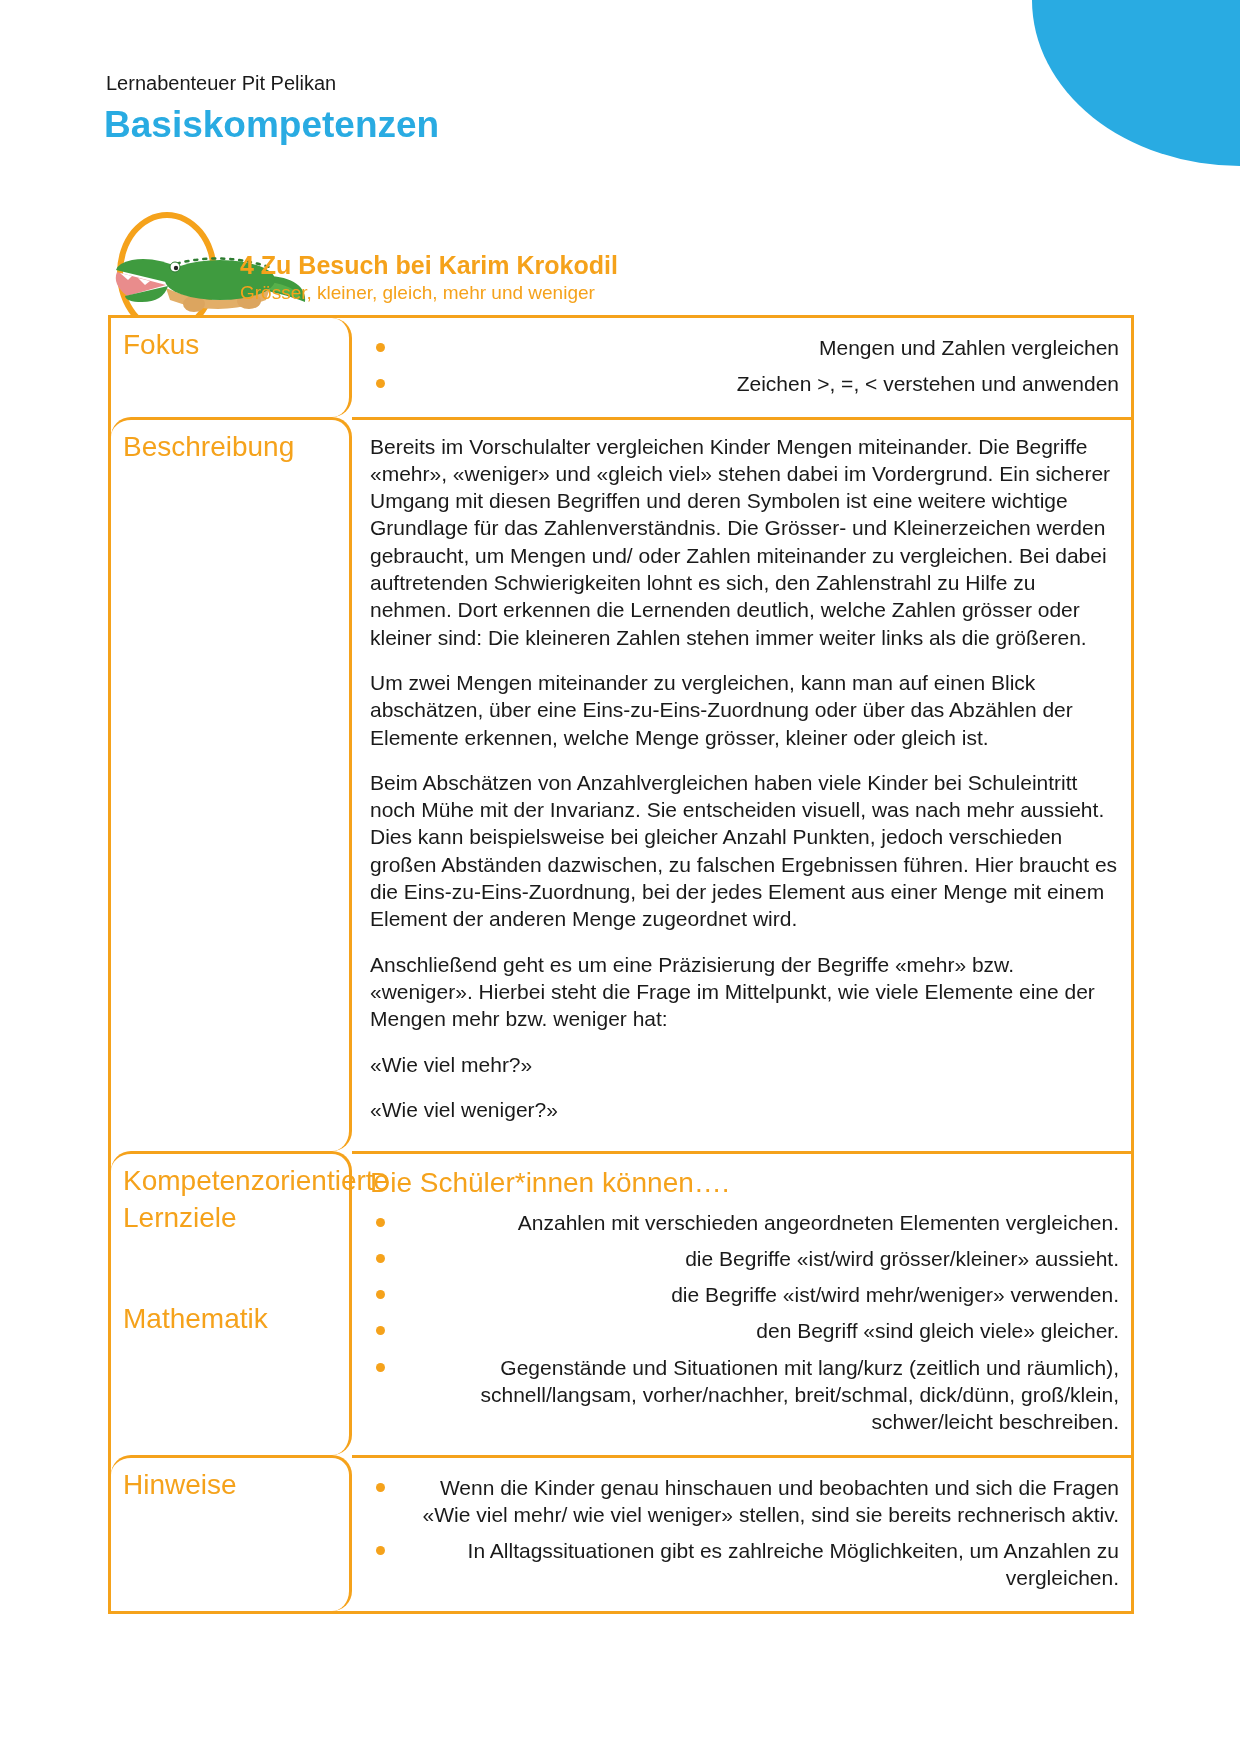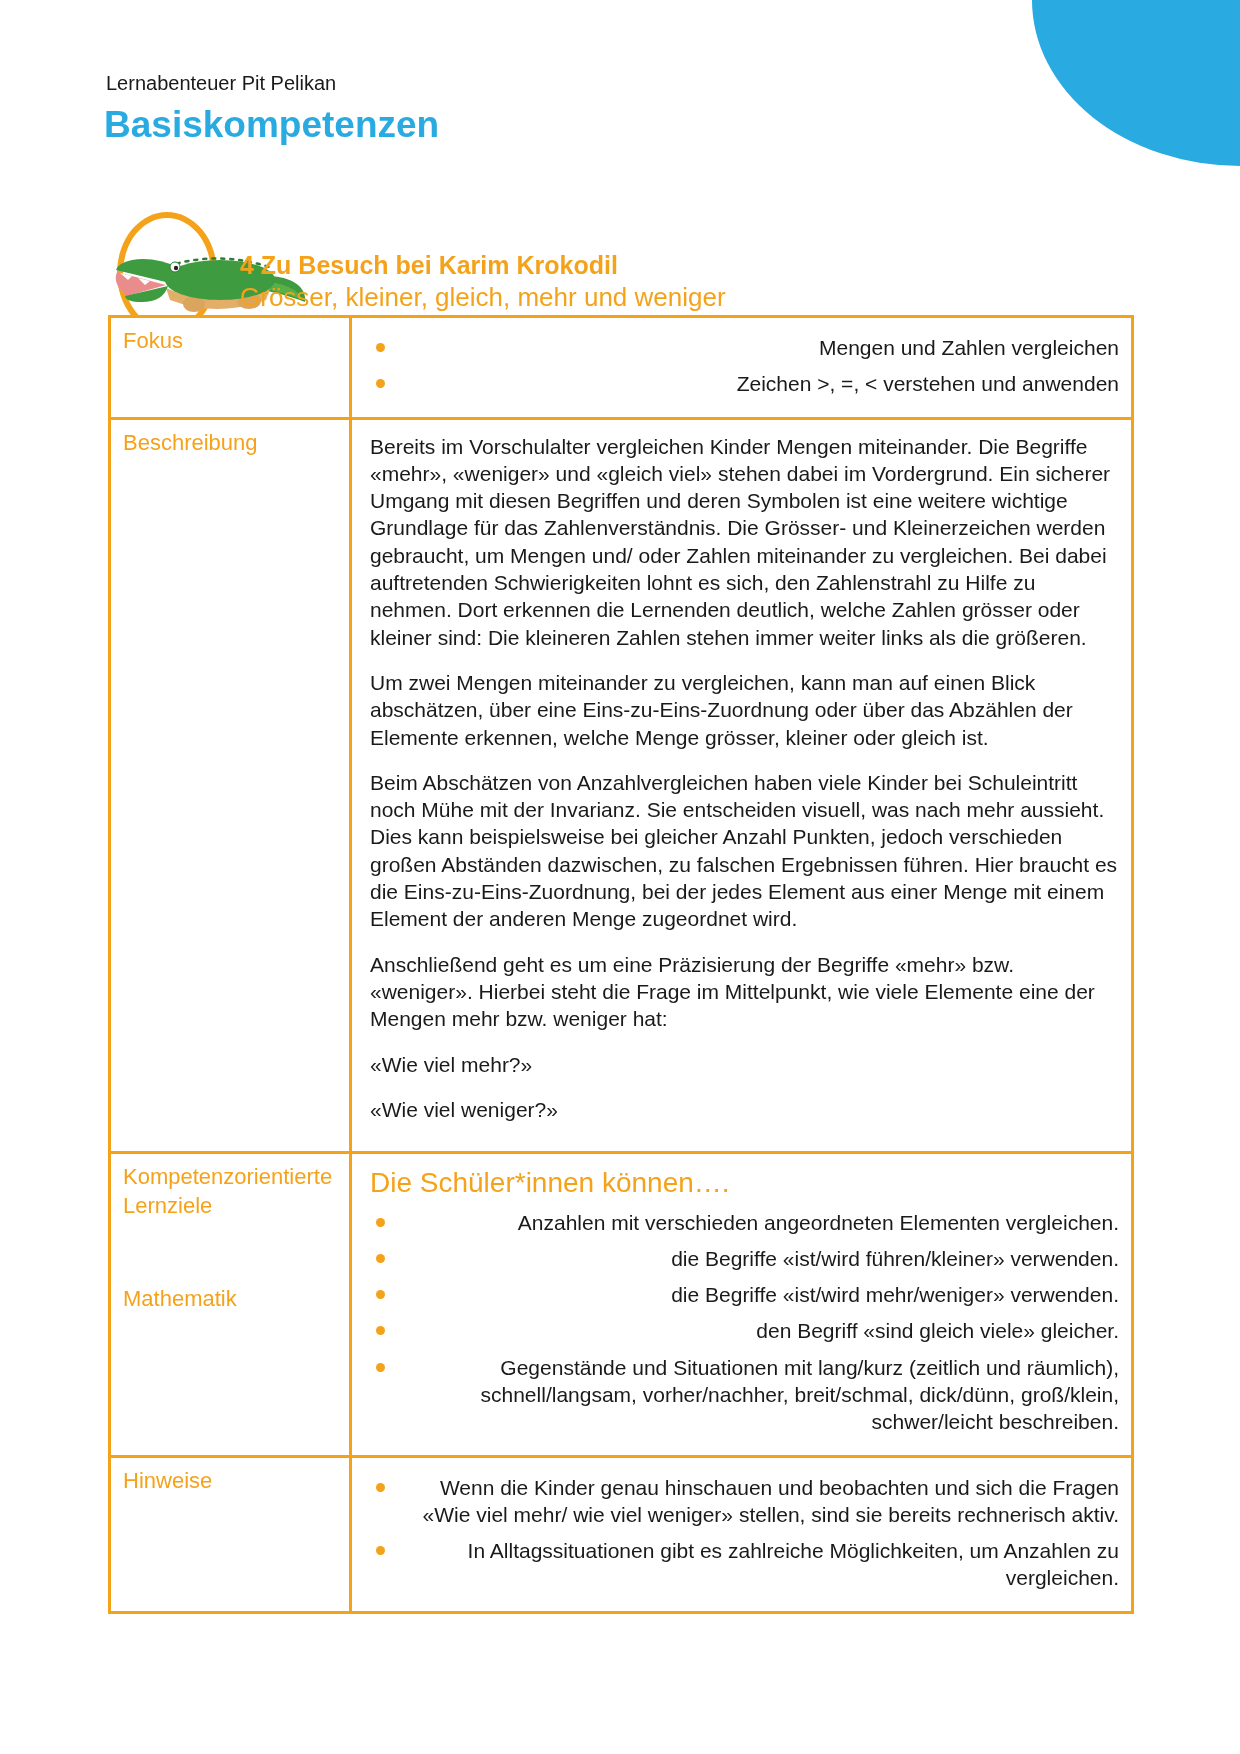--- a/index.html
+++ b/index.html
@@ -46,36 +46,36 @@
     width:205px;height:82px;
   }
   .section-titles{
     position:absolute;left:240px;top:250px;width:800px;
   }
   .section-title{
     font-size:25px;font-weight:bold;color:var(--orange);
     line-height:1.25;
   }
   .section-subtitle{
-    font-size:26px;color:var(--orange);line-height:1.25;
+    font-size:19px;color:var(--orange);line-height:1.25;
   }
   
   .info-table{
     position:absolute;left:108px;top:315px;
     width:1026px;
     border:3px solid var(--orange);
     display:grid;
     grid-template-columns:241px 1fr;
     background:#fff;
   }
   .cell{padding:9px 12px 10px 12px;}
   .label-cell{
     border-right:3px solid var(--orange);
     color:var(--orange);
-    font-size:22px;line-height:1.3;
+    font-size:28px;line-height:1.3;border-radius:20px;
   }
   .content-cell{font-size:21px;line-height:1.3;}
   .bt{border-top:3px solid var(--orange);}
   .content-cell p{margin:4px 0 18px 6px;}
   .content-cell p:last-child{margin-bottom:18px;}
   ul.bullets{list-style:none;margin:2px 0 4px 0;padding:0;}
   ul.bullets li{
     position:relative;
     padding-left:40px;
     margin:7px 0 9px 0;
@@ -169,21 +169,21 @@
       </div>
 
     <div class="cell label-cell bt">
       <div>Kompetenzorientierte Lernziele</div>
       <div class="sublabel">Mathematik</div>
     </div>
     <div class="cell content-cell bt">
       <div class="goals-intro">Die Schüler*innen können….</div>
       <ul class="bullets">
           <li>Anzahlen mit verschieden angeordneten Elementen vergleichen.</li>
-          <li>die Begriffe «ist/wird führen/kleiner» verwenden.</li>
+          <li>die Begriffe «ist/wird grösser/kleiner» aussieht.</li>
           <li>die Begriffe «ist/wird mehr/weniger» verwenden.</li>
           <li>den Begriff «sind gleich viele» gleicher.</li>
           <li>Gegenstände und Situationen mit lang/kurz (zeitlich und räumlich), schnell/langsam, vorher/nachher, breit/schmal, dick/dünn, groß/klein, schwer/leicht beschreiben.</li>
         </ul>
     </div>
 
     <div class="cell label-cell bt">Hinweise</div>
     <div class="cell content-cell bt">
       <ul class="bullets">
           <li>Wenn die Kinder genau hinschauen und beobachten und sich die Fragen «Wie viel mehr/ wie viel weniger» stellen, sind sie bereits rechnerisch aktiv.</li>

